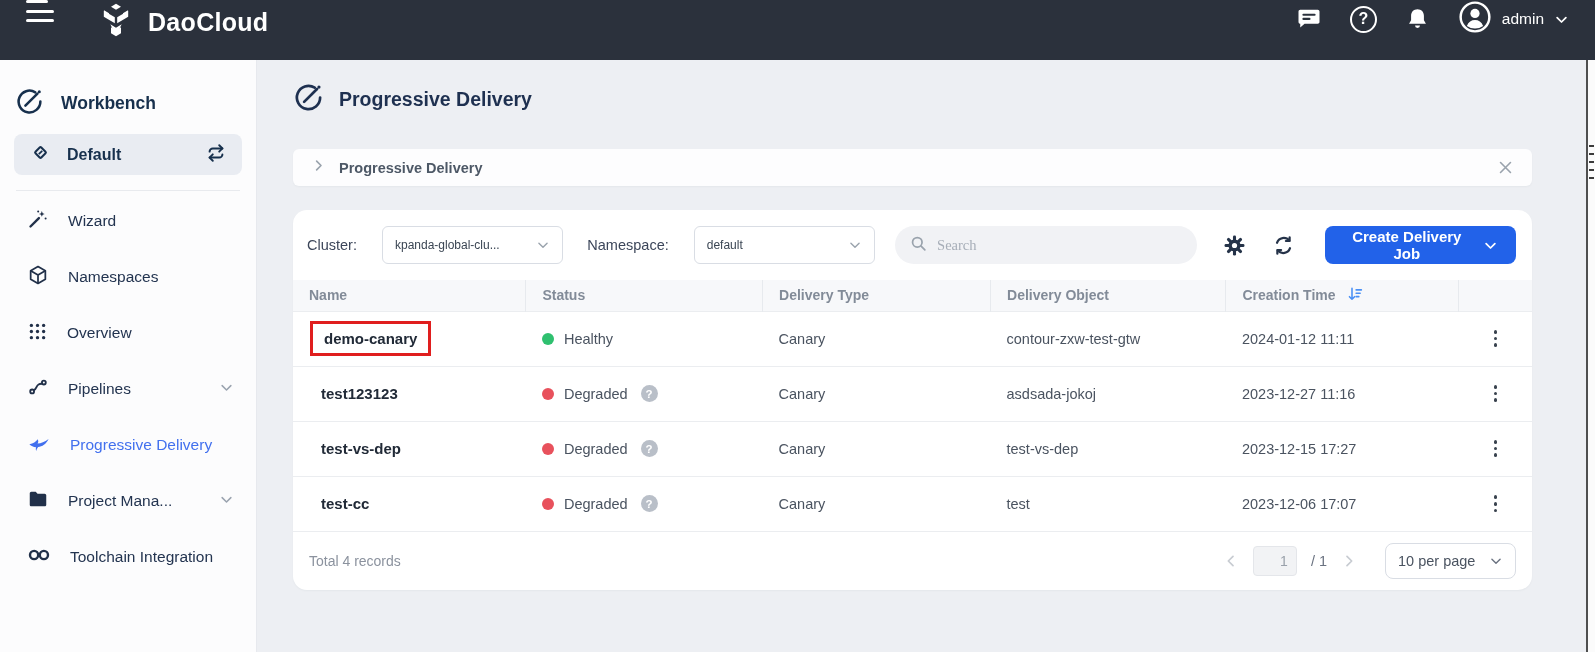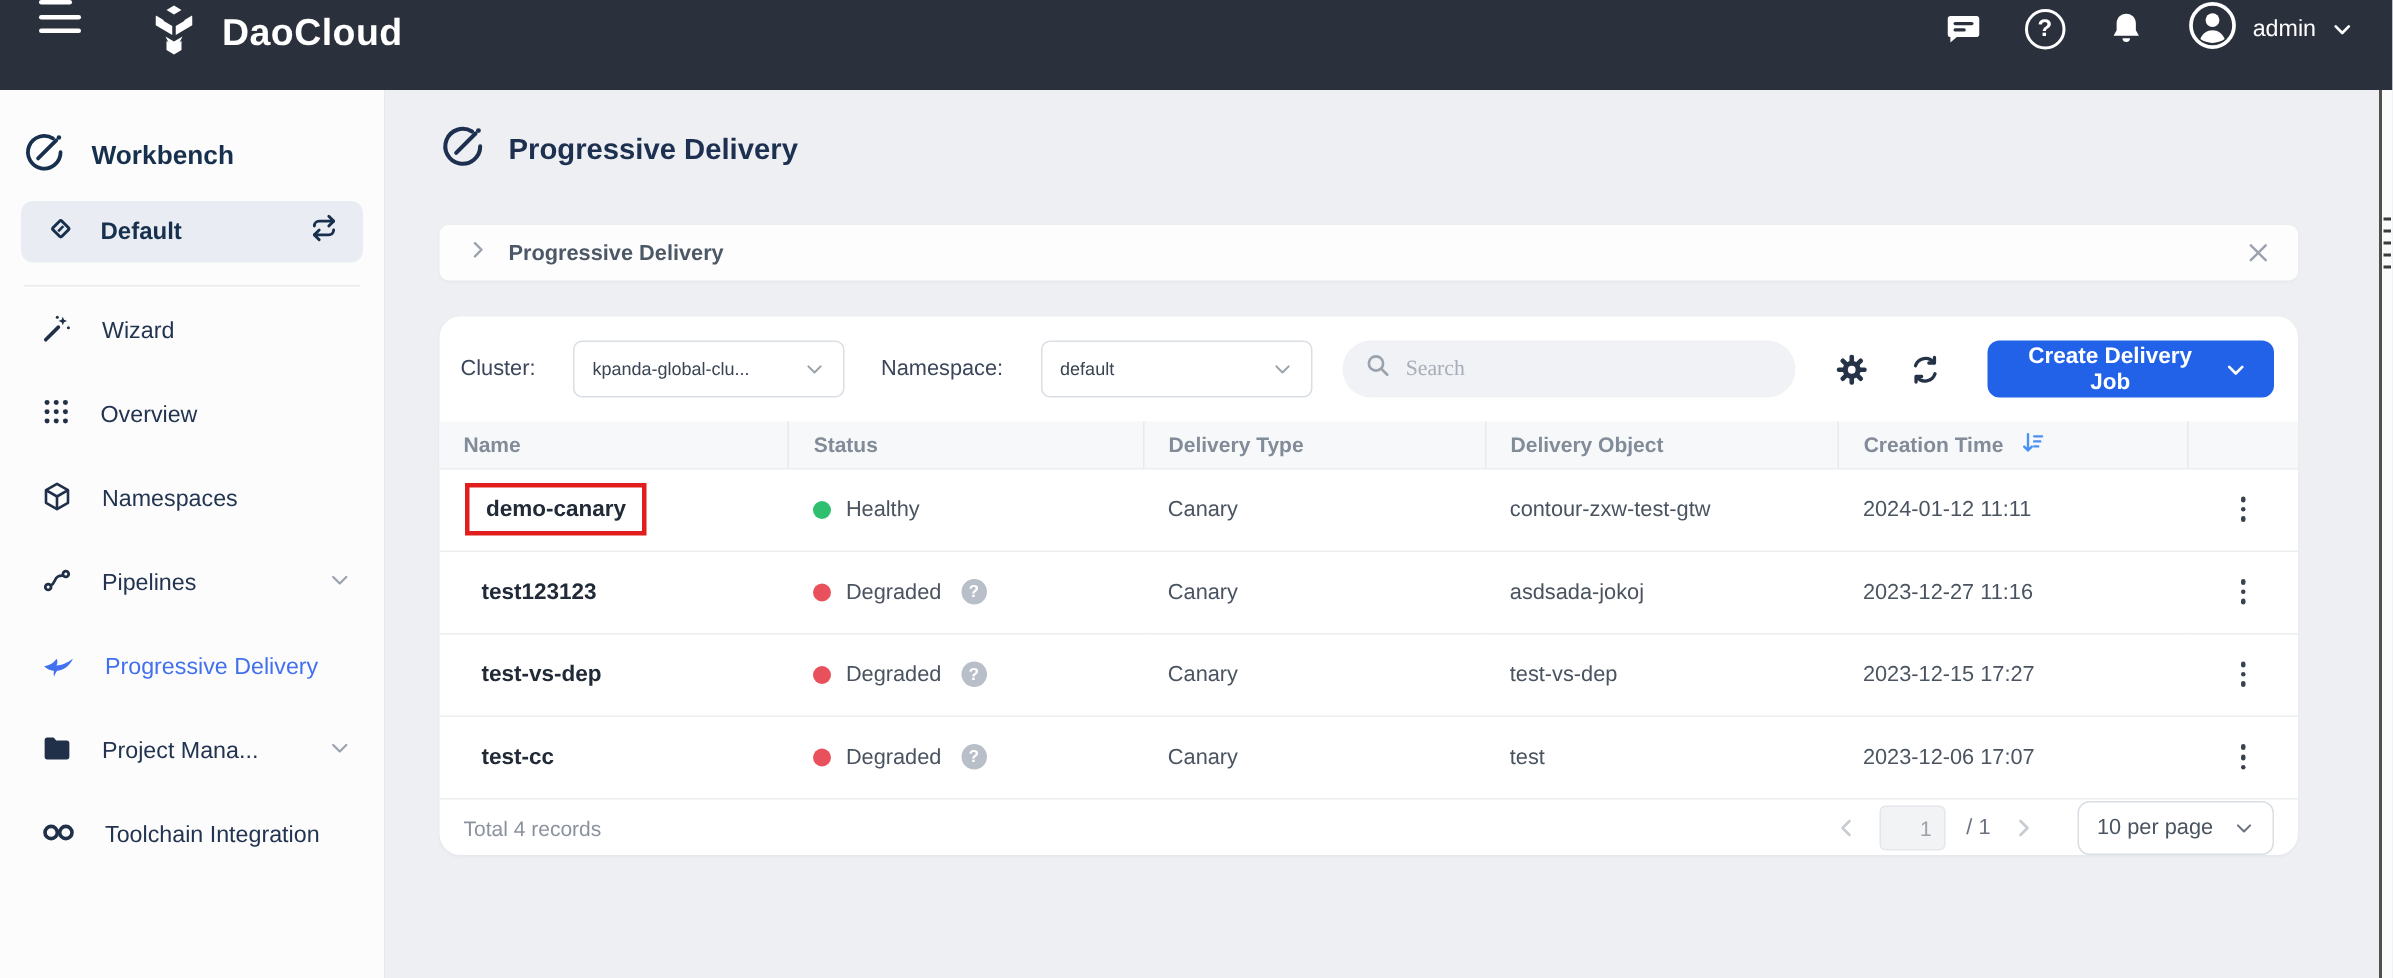--- a/index.html
+++ b/index.html
@@ -82,21 +82,21 @@
   .status-wrap { display:flex; align-items:center; gap:10px; }
   .dot { width:12px; height:12px; border-radius:50%; }
   .dot-green { background:#2fc06f; }
   .dot-red { background:#e8515c; }
   .q-badge { width:17px; height:17px; border-radius:50%; background:#b9bfc8; color:#fff; font-size:11.5px;
              font-weight:700; display:flex; align-items:center; justify-content:center; margin-left:3px; }
   .kebab { display:flex; flex-direction:column; gap:3px; align-items:center; cursor:pointer; width:18px; margin:0 auto; }
   .kebab i { width:3.6px; height:3.6px; border-radius:50%; background:#39424e; }
 
   
-  .table-footer { display:flex; align-items:center; border-top:1px solid #ebedf0; height:38px; padding:0 16px; }
+  .table-footer { display:flex; align-items:center; border-top:1px solid #ebedf0; height:59px; padding:0 16px; }
   .total-text { font-size:14px; color:#8b929e; }
   .pager { margin-left:auto; display:flex; align-items:center; gap:14px; }
   .pg-arrow { color:#c8ccd2; display:flex; cursor:pointer; }
   .pg-input { width:44px; height:30px; background:#f2f3f5; border:1px solid #e4e6ea; border-radius:4px;
               text-align:right; padding:0 8px; font-size:14px; color:#9aa1ab; font-family:"Liberation Sans",sans-serif; }
   .pg-of { font-size:14.5px; color:#6a7280; }
   .per-page { margin-left:14px; width:131px; height:36px; border:1px solid #d9dde4; border-radius:8px;
               display:flex; align-items:center; padding:0 12px; font-size:14.5px; color:#4a5360; cursor:pointer; }
   .per-page span { flex:1; }
 
@@ -214,43 +214,43 @@
             <path d="M16.2 3.4l.9 2.2 2.2.9-2.2.9-.9 2.2-.9-2.2-2.2-.9 2.2-.9z" fill="#213049"></path>
             <circle cx="20.3" cy="11.5" r="1.1" fill="#213049"></circle>
               <circle cx="12.2" cy="3.8" r="1.1" fill="#213049"></circle>
           </svg>
         </span>
         <span class="lbl">Wizard</span>
       </div>
 
       <div class="nav-item">
         <span>
+          <svg width="22" height="22" viewBox="0 0 24 24" fill="none" stroke="#213049" stroke-width="1.9" stroke-linejoin="round">
+            <path d="M12 2.8l8 4.6v9.2l-8 4.6-8-4.6V7.4z"></path>
+            <path d="M4 7.4l8 4.6 8-4.6M12 12v9.2"></path>
+          </svg>
+        </span>
+        <span class="lbl">Namespaces</span>
+      </div>
+
+      <div class="nav-item">
+        <span>
           <svg width="21" height="21" viewBox="0 0 24 24" fill="#213049">
             <circle cx="5" cy="5" r="1.9"></circle>
               <circle cx="12" cy="5" r="1.9"></circle>
               <circle cx="19" cy="5" r="1.9"></circle>
             <circle cx="5" cy="12" r="1.9"></circle>
               <circle cx="12" cy="12" r="1.9"></circle>
               <circle cx="19" cy="12" r="1.9"></circle>
             <circle cx="5" cy="19" r="1.9"></circle>
               <circle cx="12" cy="19" r="1.9"></circle>
               <circle cx="19" cy="19" r="1.9"></circle>
           </svg>
         </span>
         <span class="lbl">Overview</span>
-      </div>
-
-      <div class="nav-item">
-        <span>
-          <svg width="22" height="22" viewBox="0 0 24 24" fill="none" stroke="#213049" stroke-width="1.9" stroke-linejoin="round">
-            <path d="M12 2.8l8 4.6v9.2l-8 4.6-8-4.6V7.4z"></path>
-            <path d="M4 7.4l8 4.6 8-4.6M12 12v9.2"></path>
-          </svg>
-        </span>
-        <span class="lbl">Namespaces</span>
       </div>
 
       <div class="nav-item">
         <span>
           <svg width="22" height="22" viewBox="0 0 24 24" fill="none" stroke="#213049" stroke-width="2">
             <circle cx="5.6" cy="16.8" r="2.1"></circle>
               <circle cx="18.4" cy="7.2" r="2.1"></circle>
             <path d="M7.6 15.4c3.2-1.2 2.2-4.6 5-6.2 1.2-.7 2.3-.9 3.7-.7" stroke-linecap="round"></path>
           </svg>
         </span>

